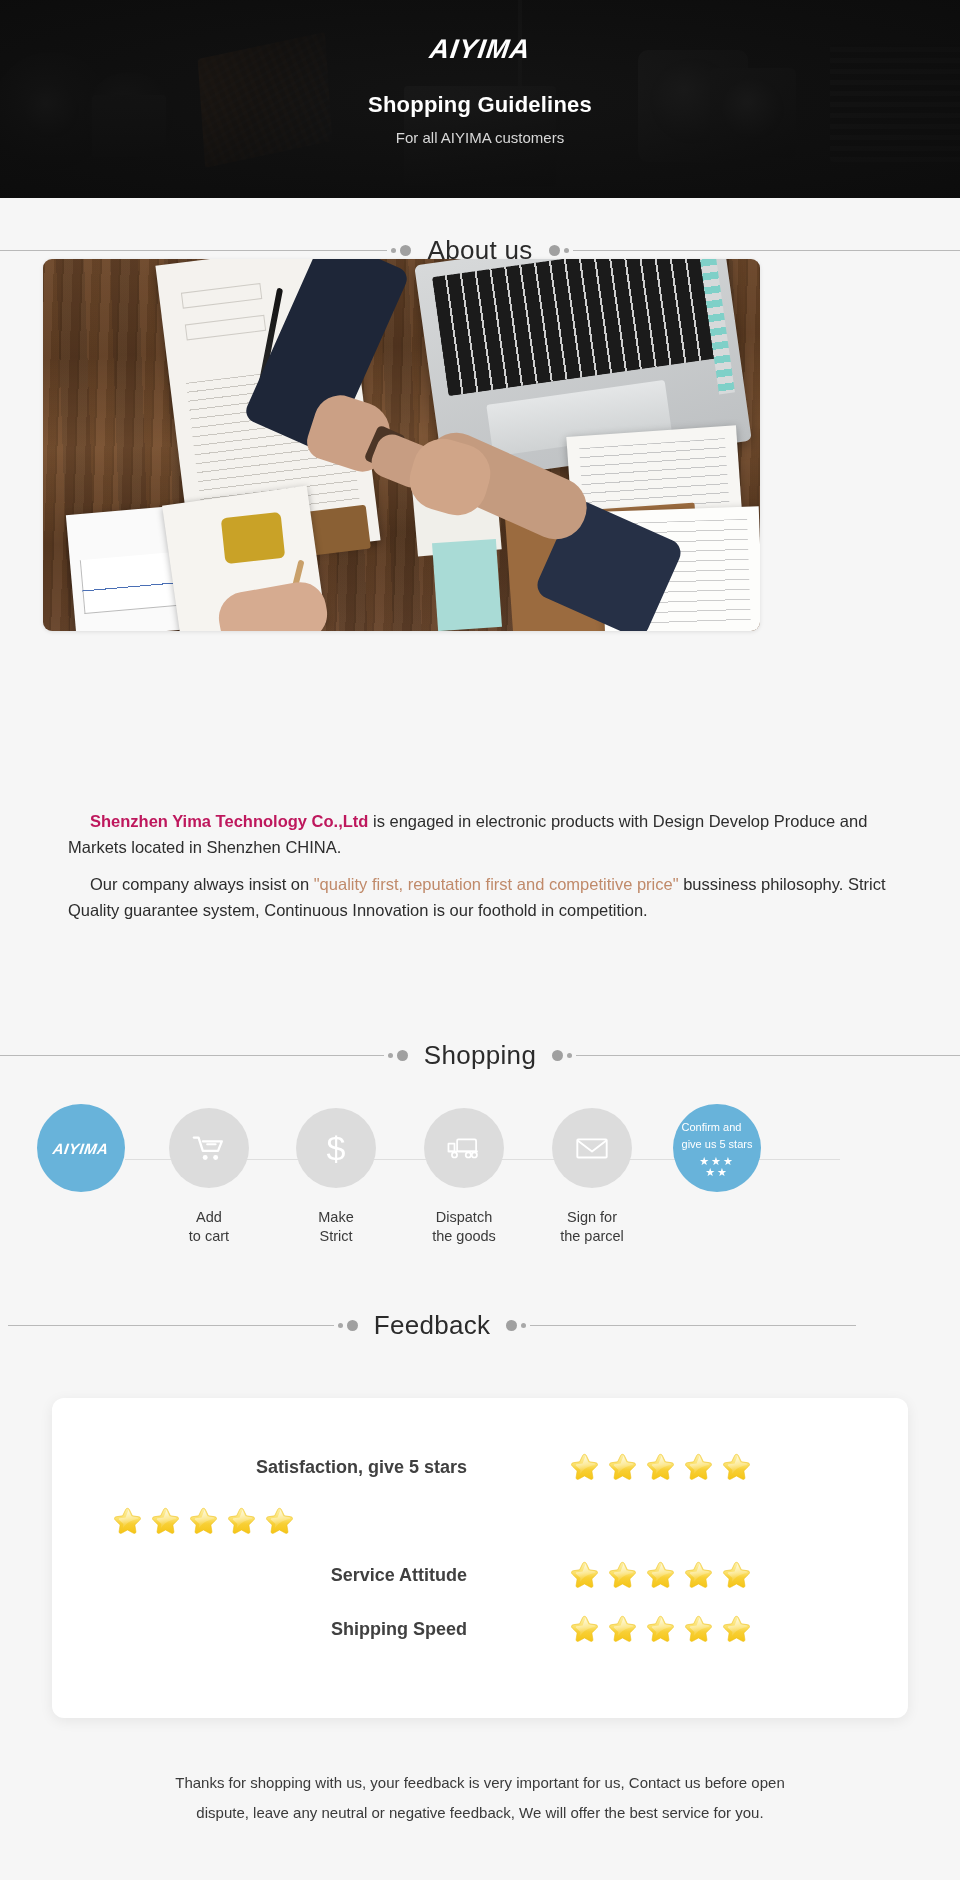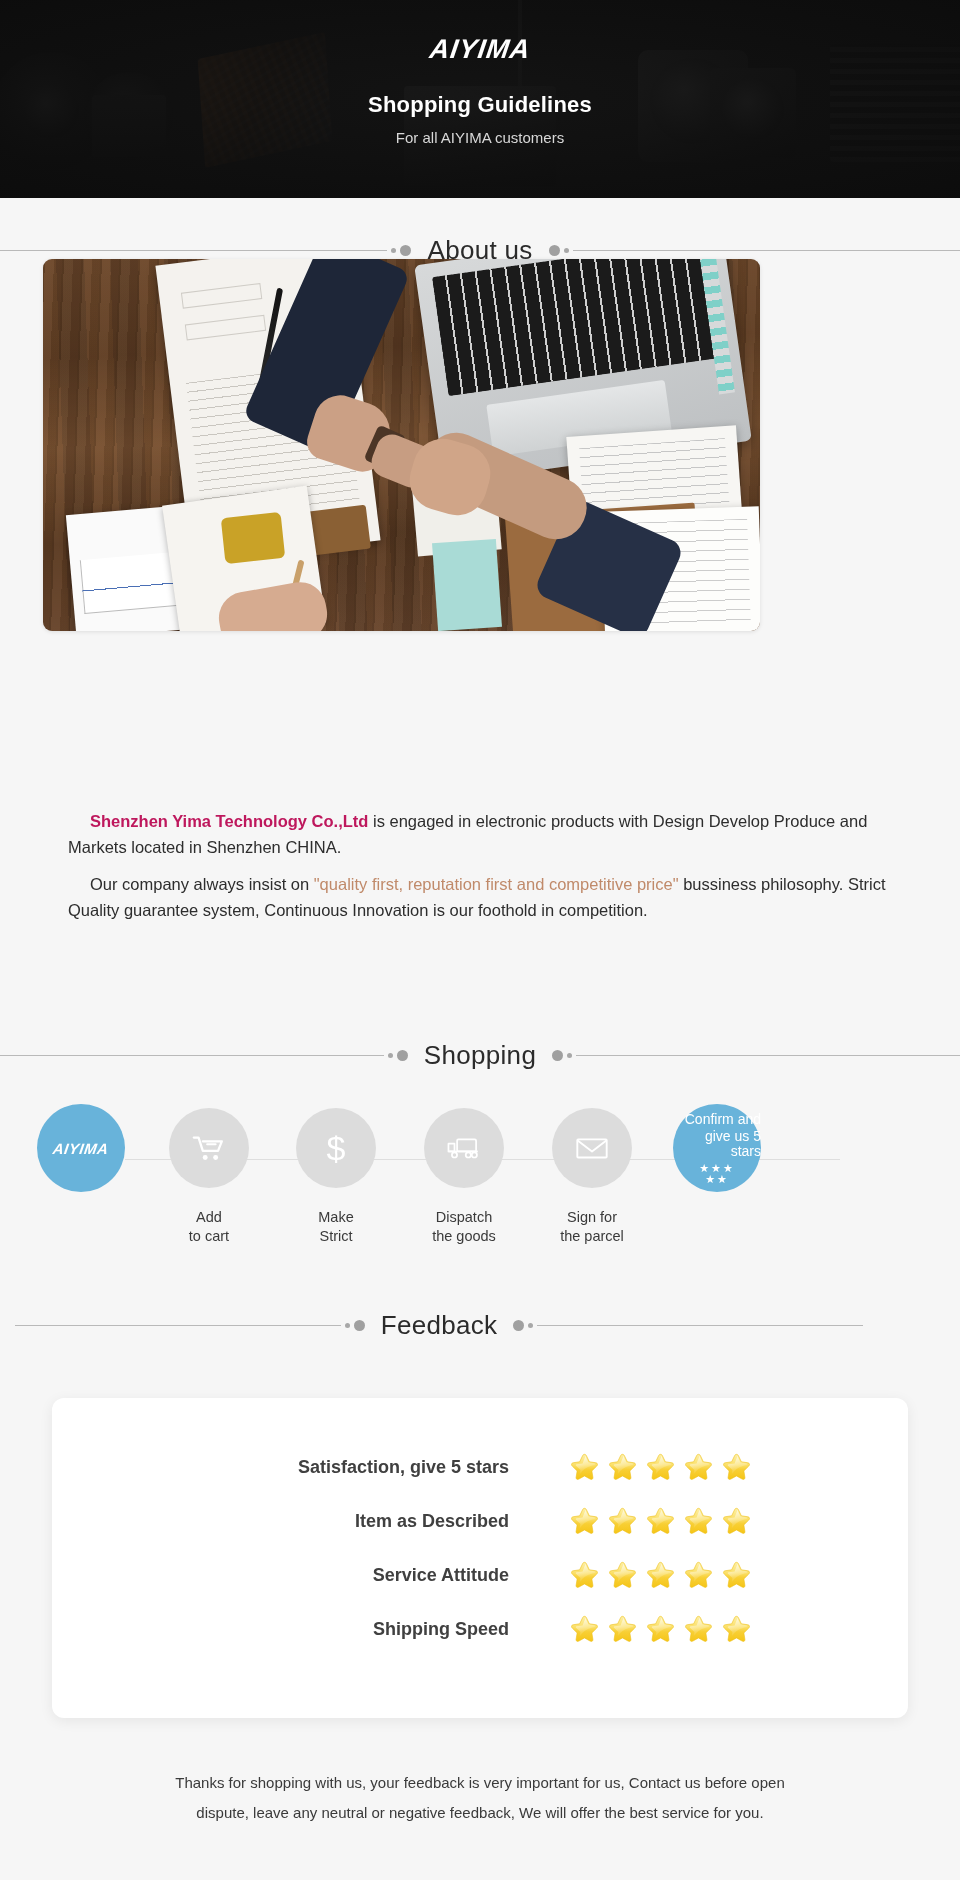--- a/index.html
+++ b/index.html
@@ -214,53 +214,53 @@
   .step2 { left:144px; top:0; }
   .step3 { left:271px; top:0; }
   .step4 { left:399px; top:0; }
   .step5 { left:527px; top:0; }
   .step6 { left:652px; top:-4px; }
 
   .mini-logo {
     font-size:15px; font-weight:bold; color:#fff; font-style:italic;
     transform:skewX(-8deg); letter-spacing:.5px;
   }
-  .conf-text { font-size:14px; color:#fff; line-height:15px; text-align:right; padding-top:2px;}
+  .conf-text { font-size:11px; color:#fff; line-height:15px; text-align:left; padding-top:2px;}
   .conf-stars1 { font-size:11px; color:#fff; letter-spacing:2px; margin-top:3px; }
   .conf-stars2 { font-size:11px; color:#fff; letter-spacing:2px; margin-top:-2px; }
   .ico { width:38px; height:38px; }
   .ico svg { width:38px; height:38px; display:block; }
   .dollar { font-size:34px; color:#fff; font-weight:300; line-height:1; }
 
   
   .fb-card {
     position:absolute; left:52px; top:1398px; width:856px; height:320px;
     background:#ffffff; border-radius:12px;
     box-shadow:0 3px 14px rgba(0,0,0,.07);
   }
   .fb-row {
     position:absolute; left:0; width:700px; height:54px;
-    display:flex; align-items:center;
+    display:flex; align-items:center;gap:42px;
   }
   .fb-label {
     width:460px; text-align:right; padding-right:0;
     font-size:18px; font-weight:bold; color:#404040;
   }
   .fb-stars { margin-left:60px; display:flex; gap:7px; }
   .star { width:31px; height:31px; display:block; }
   .fbr0{ top:42px; } .fbr1{ top:96px; } .fbr2{ top:150px; } .fbr3{ top:204px; }
 
   .footer-note {
     position:absolute; left:80px; top:1768px; width:800px;
     text-align:center; font-size:15px; color:#3a3a3a; line-height:30px;
   }
 
   .about-head { position:absolute; left:0; top:235px; width:960px; }
   .shop-head  { position:absolute; left:0; top:1040px; width:960px; }
-  .fb-head    { position:absolute; left:15px; top:1310px; width:848px; }
+  .fb-head    { position:absolute; left:8px; top:1310px; width:848px; }
 </style>
 </head>
 <body>
 
 <div class="page">
 
   <div class="banner">
     <div class="banner-photos">
       <div class="prod spk spk1"></div>
       <div class="prod spk spk2"></div>
@@ -522,21 +522,20 @@
       <stop offset="0%" stop-color="#ffffff" stop-opacity=".75"></stop>
       <stop offset="100%" stop-color="#ffffff" stop-opacity="0"></stop>
     </linearGradient>
   </defs>
   <path d="M16 2.4c1 0 1.6.6 2 1.5l3 6.2 6.7 1c1 .2 1.7.8 1.7 1.8 0 .7-.4 1.3-1 1.9l-4.8 4.7 1.1 6.8c.1 1.1-.5 2-1.6 2-.5 0-.9-.2-1.4-.4L16 24.7l-5.7 3.2c-.5.2-.9.4-1.4.4-1.1 0-1.7-.9-1.6-2l1.1-6.8-4.8-4.7c-.6-.6-1-1.2-1-1.9 0-1 .7-1.6 1.7-1.8l6.7-1 3-6.2c.4-.9 1-1.5 2-1.5z" fill="url(#sg0)" stroke="#eebf14" stroke-width=".6"></path>
   <path d="M16 4c.6 0 1 .4 1.3 1l2.7 5.6 6 .9c.6.1 1 .5 1 .9 0 .3-.2.6-.6.9-3 .4-6 1.6-8.7 3.3-2.6 1.6-4.9 3.9-6.6 6.5l.7-4.4-4.3-4.2c-.3-.3-.5-.6-.5-.9 0-.4.4-.8 1-.9l6-.9L16.7 5c.3-.6.7-1 1.3-1z" fill="url(#sgl0)"></path>
 </svg>
         </div>
     </div>
     <div class="fb-row fbr1">
-      <div class="fb-label">Item as Described</div>
       <div class="fb-stars">
           <svg class="star" viewBox="0 0 32 32">
   <defs>
     <linearGradient id="sg1" x1="0" y1="0" x2="0" y2="1">
       <stop offset="0%" stop-color="#fdf0a8"></stop>
       <stop offset="42%" stop-color="#fbe06a"></stop>
       <stop offset="62%" stop-color="#f8cf34"></stop>
       <stop offset="100%" stop-color="#f5c518"></stop>
     </linearGradient>
     <linearGradient id="sgl1" x1="0" y1="0" x2="0.4" y2="1">

